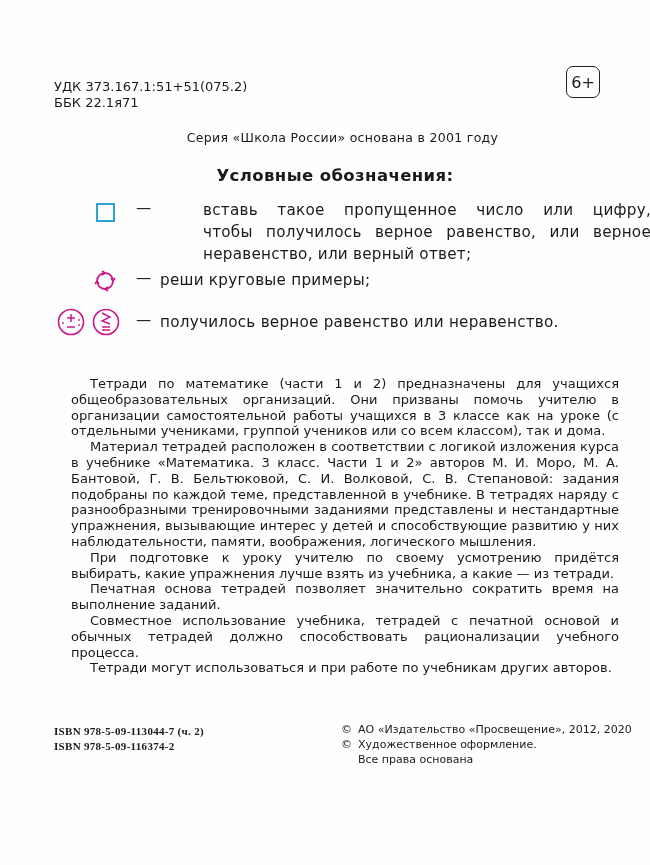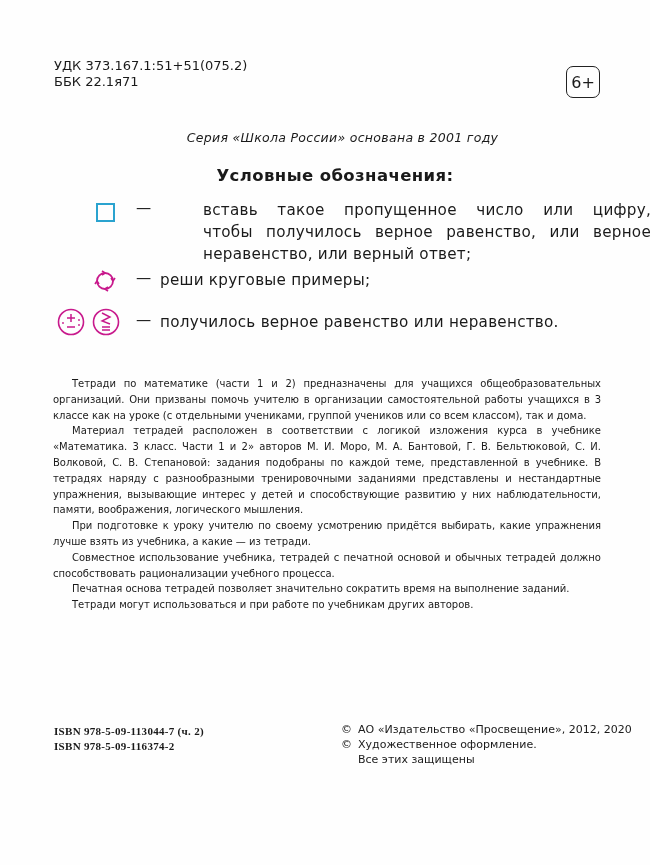--- a/index.html
+++ b/index.html
@@ -6,41 +6,40 @@
   body {
     width: 650px; height: 865px;
     background: #fefefe;
     position: relative;
     overflow: hidden;
     font-family: "DejaVu Sans", "Liberation Sans", sans-serif;
     color: #1a1a1a;
   }
   .abs { position: absolute; }
   .udk {
-    left: 54px; top: 58px;
+    left: 54px; top: 79px;
     font-size: 13px; line-height: 16px;
   }
   .udk div { white-space: nowrap; }
   .udk .indent { padding-left: 31px; }
   .age-badge {
     left: 566px; top: 66px;
     width: 32px; height: 30px;
     border: 1.3px solid #222;
     border-radius: 7px;
     font-size: 16px;
     display: flex; align-items: center; justify-content: center;
   }
   .series {
     left: 0; width: 650px; top: 130px;
     text-align: center;
     font-size: 12.5px;
     padding-left: 35px;
     box-sizing: border-box;
     letter-spacing: 0.3px;
-    font-style: italic;
   }
   .legend-title {
     left: 4px; width: 650px; top: 166px;
     text-align: center;
     font-weight: bold;
     font-size: 16.5px;
     padding-left: 12px;
     box-sizing: border-box;
     letter-spacing: 0.4px;
   }
@@ -52,22 +51,22 @@
   .dash { font-size: 15.2px; }
   .sq-icon {
     left: 96px; top: 203px;
     width: 15px; height: 15px;
     border: 2px solid #2aa3cf;
   }
   .circ-icon { left: 93px; top: 268px; }
   .sign-icon1 { left: 56px; top: 307px; }
   .sign-icon2 { left: 91px; top: 307px; }
   .body-text {
-    left: 53px; width: 548px; top: 376px;
-    font-size: 10px;
+    left: 71px; width: 548px; top: 376px;
+    font-size: 13px;
     line-height: 15.8px;
     text-align: justify;
   }
   .body-text p { margin: 0; text-indent: 19px; }
   .isbn {
     left: 54px; top: 724px;
     font-family: Liberation Serif, serif;
     font-weight: bold;
     font-size: 11px;
     line-height: 14.5px;
@@ -130,36 +129,36 @@
 </svg>
 <div class="abs dash" style="left:136px; top:311px;">—</div>
 <div class="abs legend-text" style="left:160px; top:311px; width:443px;">
   <div>получилось верное равенство или неравенство.</div>
 </div>
 
 <div class="abs body-text">
   <p>Тетради по математике (части 1 и 2) предназначены для учащихся общеобразовательных организаций. Они призваны помочь учителю в организации самостоятельной работы учащихся в 3 классе как на уроке (с отдельными учениками, группой учеников или со всем классом), так и дома.</p>
   <p>Материал тетрадей расположен в соответствии с логикой изложения курса в учебнике «Математика. 3 класс. Части 1 и 2» авторов М. И. Моро, М. А. Бантовой, Г. В. Бельтюковой, С. И. Волковой, С. В. Степановой: задания подобраны по каждой теме, представленной в учебнике. В тетрадях наряду с разнообразными тренировочными заданиями представлены и нестандартные упражнения, вызывающие интерес у детей и способствующие развитию у них наблюдательности, памяти, воображения, логического мышления.</p>
   <p>При подготовке к уроку учителю по своему усмотрению придётся выбирать, какие упражнения лучше взять из учебника, а какие — из тетради.</p>
+  <p>Печатная основа тетрадей позволяет значительно сократить время на выполнение заданий.</p>
   <p>Совместное использование  учебника, тетрадей с печатной основой и обычных тетрадей должно способствовать рационализации учебного процесса.</p>
-  <p>Печатная основа тетрадей позволяет значительно сократить время на выполнение заданий.</p>
   <p>Тетради могут использоваться и при работе по учебникам других авторов.</p>
 </div>
 
 <div class="abs isbn">
   <div>ISBN 978-5-09-113044-7 (ч. 2)</div>
   <div>ISBN 978-5-09-116374-2</div>
 </div>
 
 <div class="abs copyright">
   <div class="row">
     <span class="sym">©</span>
     <span>АО «Издательство «Просвещение», 2012, 2020</span>
   </div>
   <div class="row">
     <span class="sym">©</span>
     <span>Художественное оформление.</span>
   </div>
   <div class="row">
     <span class="sym"></span>
-    <span>Все этих защищены</span>
+    <span>Все права основана</span>
   </div>
 </div>
 
 </body></html>

